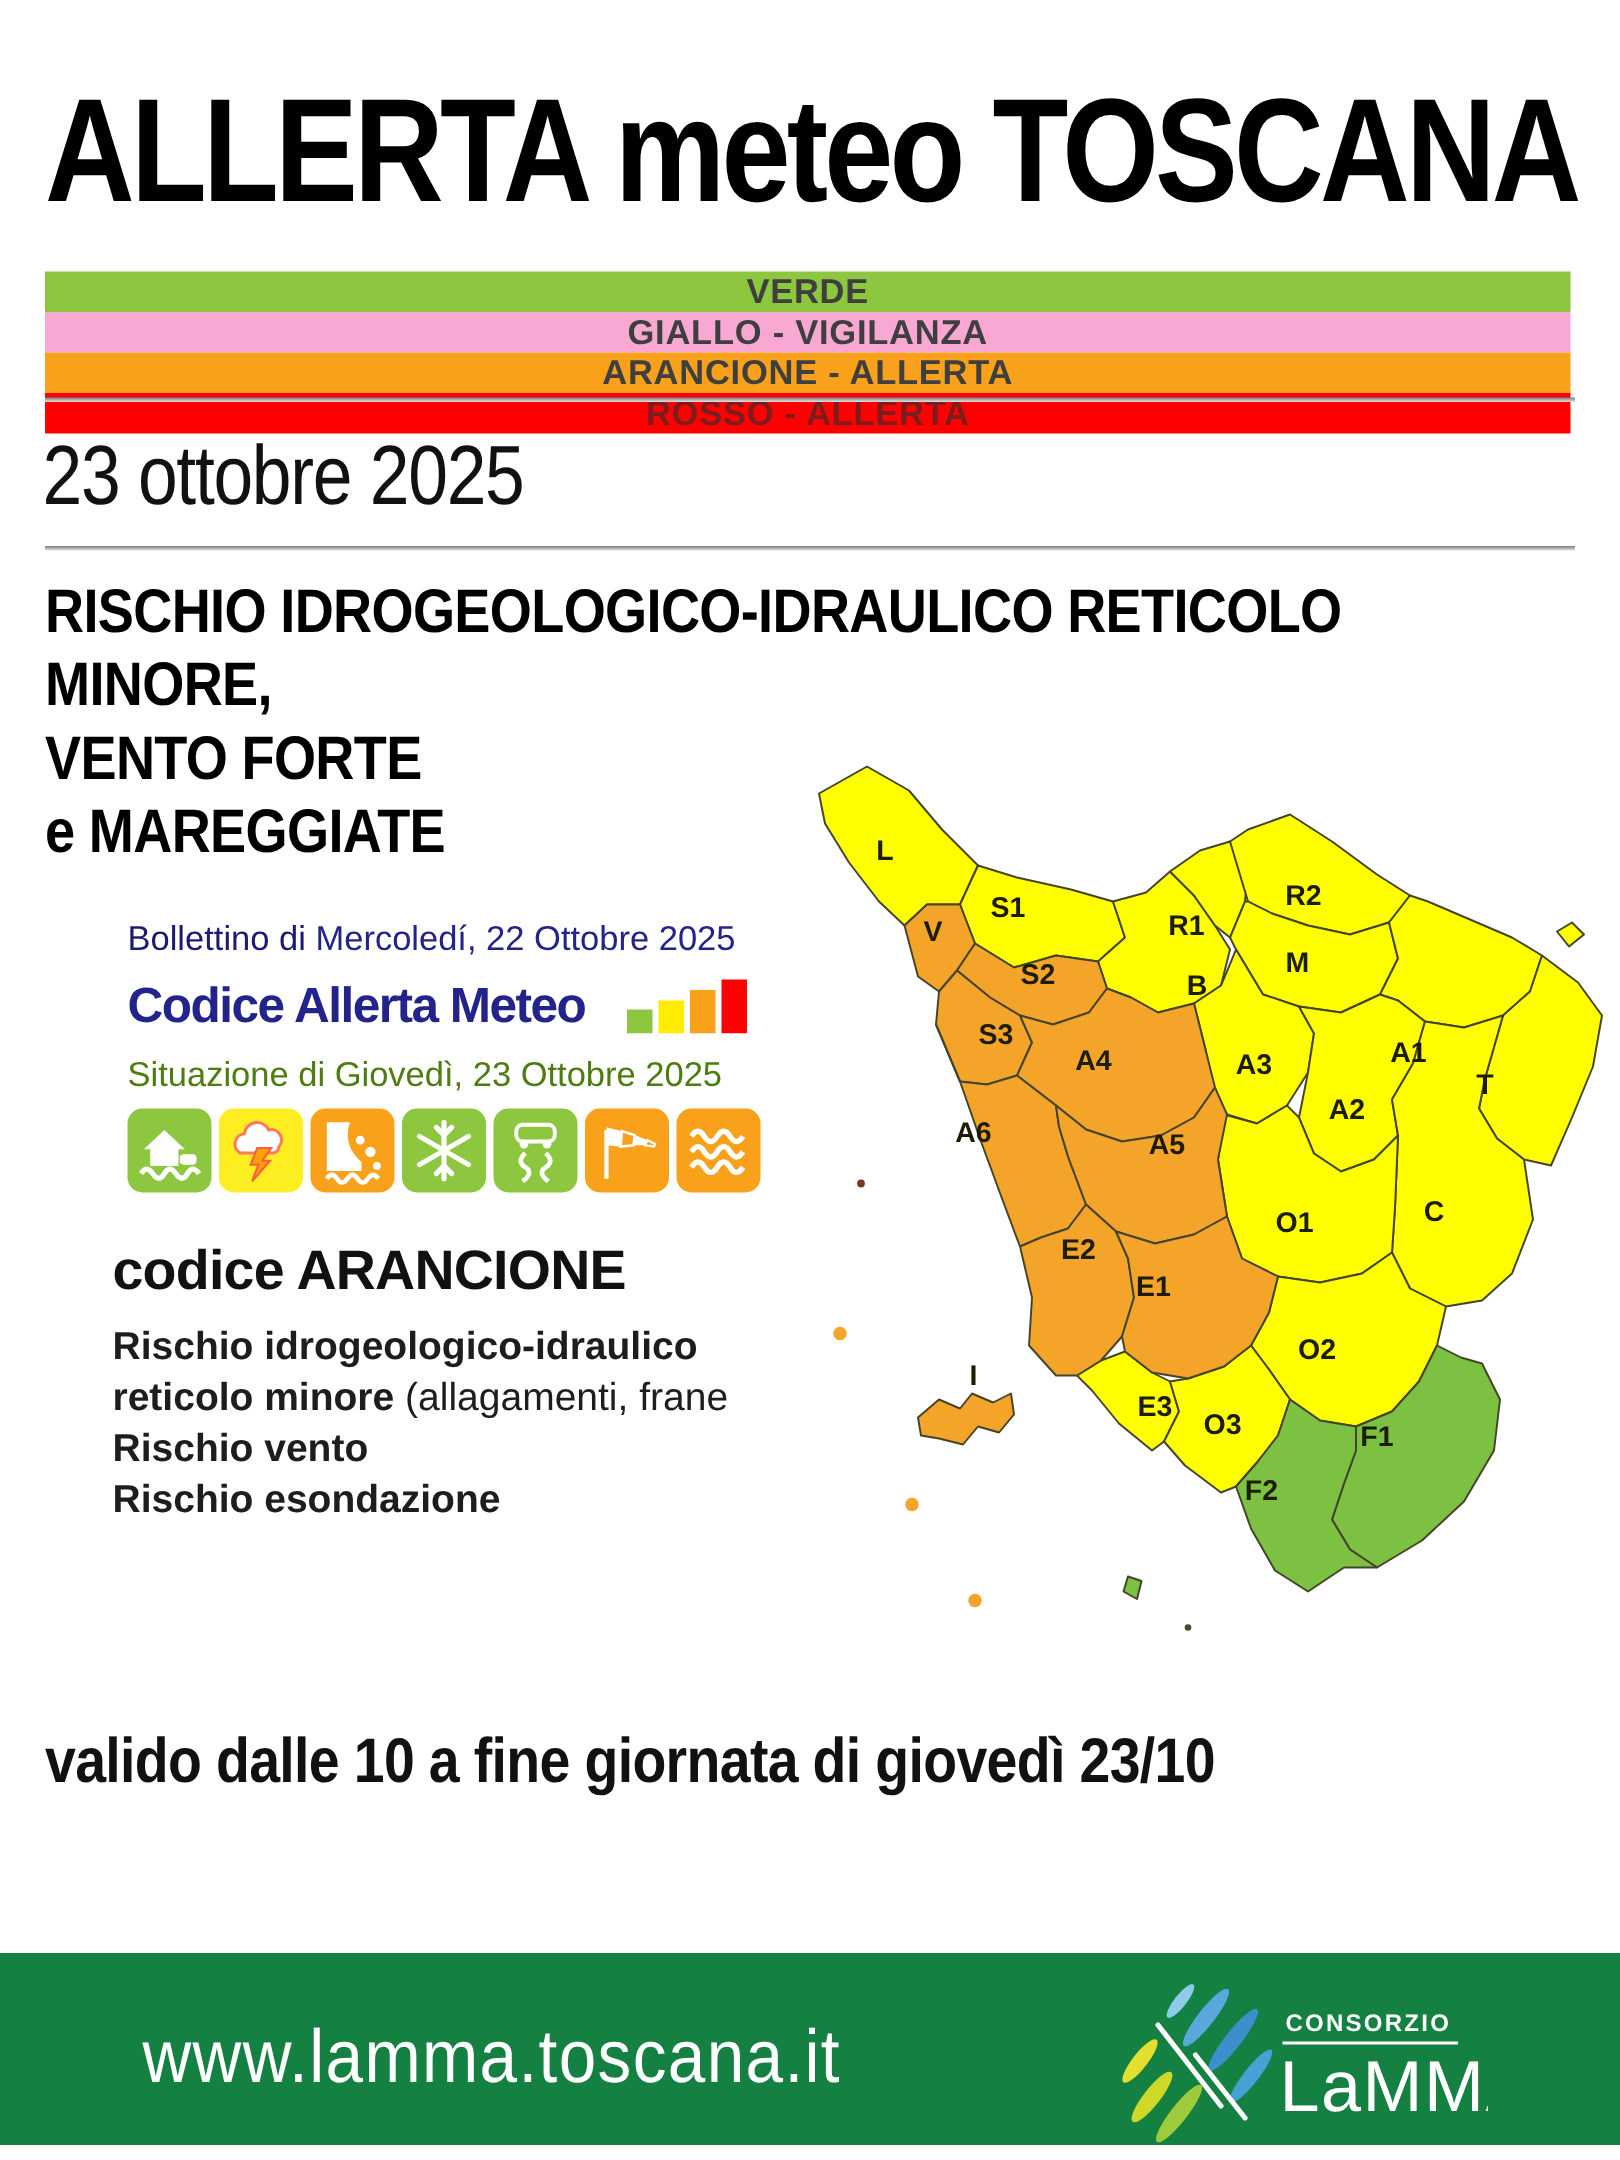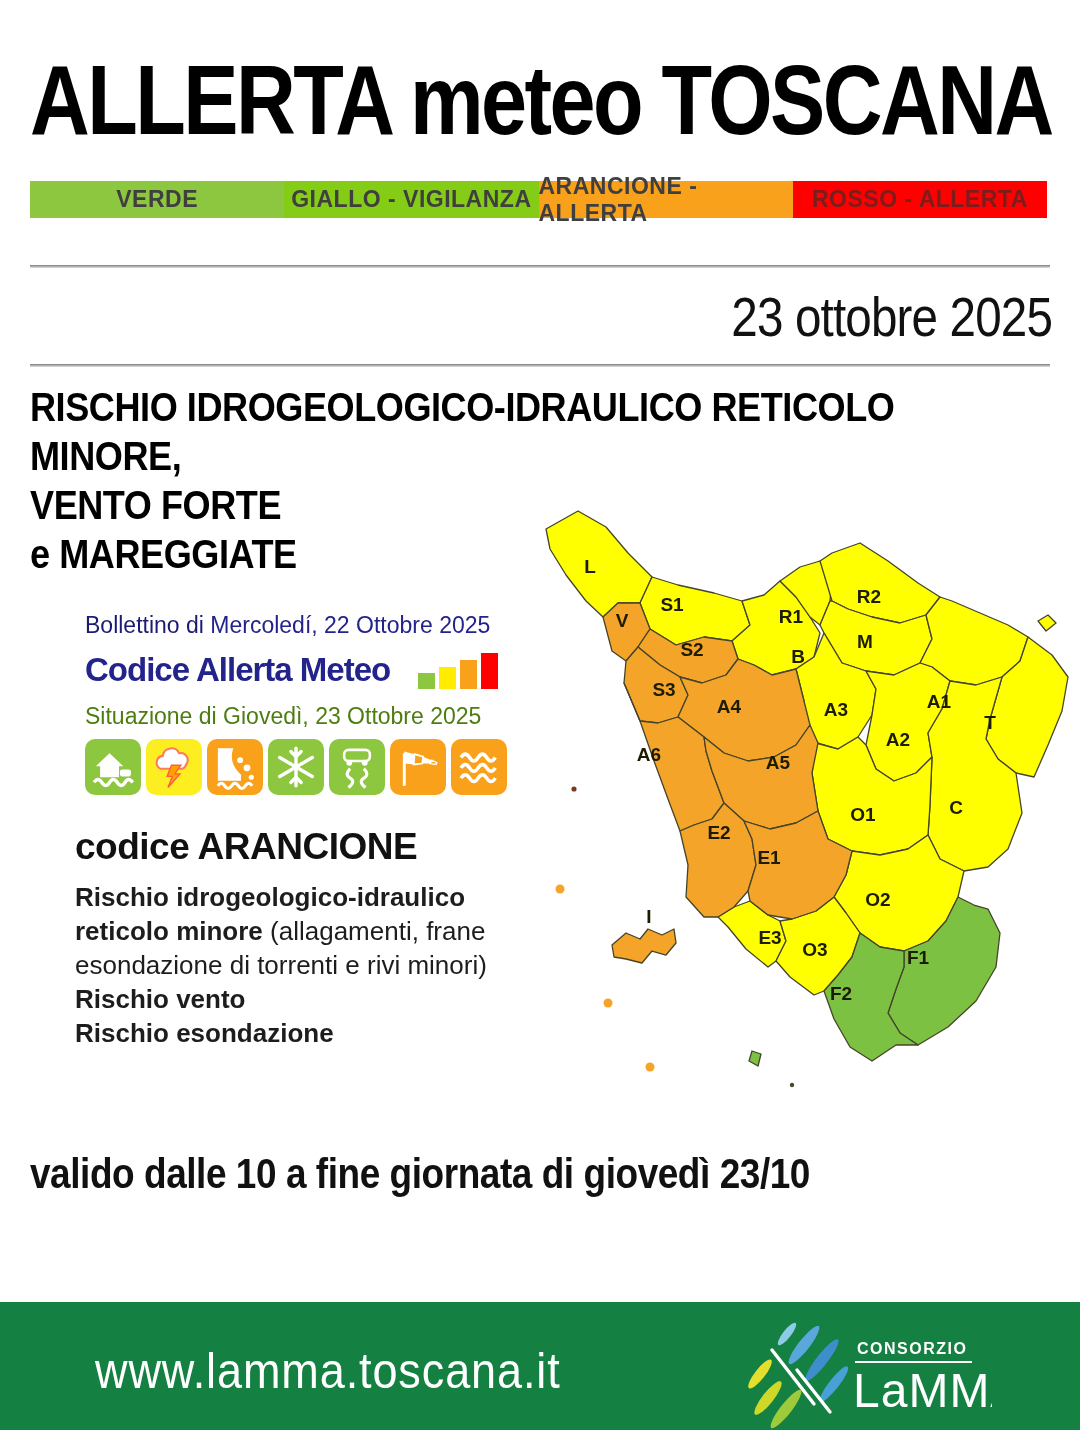--- a/index.html
+++ b/index.html
@@ -6,33 +6,33 @@
   body{width:1080px;height:1440px;position:relative;overflow:hidden;
        font-family:"Liberation Sans", sans-serif;color:#111;}
   .abs{position:absolute;}
 
   
   .title{top:44px;left:30px;width:1020px;font-size:98px;font-weight:700;
          letter-spacing:-3px;white-space:nowrap;transform:scaleX(.845);
          transform-origin:left center;color:#000;}
 
   
-  .legend{top:181px;left:30px;width:1017px;height:37px;display:flex;}
+  .legend{top:181px;left:30px;width:1017px;height:37px;display:flex;flex-direction:column;}
   .legend .seg{flex:1;display:flex;align-items:center;justify-content:center;
       font-size:23px;font-weight:700;color:#3f3f3f;letter-spacing:.5px;}
   .seg.verde{background:#8dc63f;}
-  .seg.giallo{background:#84cc16;}
+  .seg.giallo{background:#f9a8d4;}
   .seg.arancione{background:#f9a11b;}
   .seg.rosso{background:#fe0000;color:#7c1d1d;}
 
   .divider{left:30px;width:1020px;height:3px;
            background:linear-gradient(#7d7d7d,#e3e3e3);}
   .div1{top:265px;} .div2{top:364px;}
 
-  .date-wrap{top:284px;left:0;width:1080px;text-align:right;}
+  .date-wrap{top:284px;left:0;width:1080px;text-align:left;}
   .date-wrap span{display:inline-block;font-size:56px;font-weight:400;
       letter-spacing:-1px;transform:scaleX(.85);transform-origin:center;}
 
   .risk-title{top:383px;left:30px;width:1150px;font-size:41px;font-weight:700;
       line-height:49px;transform:scaleX(.88);transform-origin:left top;
       letter-spacing:-.5px;color:#000;}
 
   
   .bulletin{top:612px;left:85px;width:430px;}
   .bln-line1{font-size:23px;color:#23238c;}
@@ -178,21 +178,20 @@
       </svg>
     </div>
   </div>
 </div>
 
 <div class="abs codice">
   <h2>codice ARANCIONE</h2>
   <div class="risk-lines">
     <div><span class="b">Rischio idrogeologico-idraulico</span><span></span></div>
     <div><span class="b">reticolo minore</span><span> (allagamenti, frane</span></div>
-    <div><span class="b"></span><span>esondazione di torrenti e rivi minori)</span></div>
     <div><span class="b">Rischio vento</span><span></span></div>
     <div><span class="b">Rischio esondazione</span><span></span></div>
   </div>
 </div>
 
 <svg class="abs map" width="544" height="600" viewBox="0 0 544 600">
 
   <polygon class="giallo" points="18,24 50,6 78,22 100,48 124,72 112,98 90,98 75,112 58,96 38,70 22,44"></polygon>
   <polygon class="giallo" points="124,72 150,80 186,88 214,96 222,120 204,136 176,132 148,140 122,124 112,98"></polygon>
   <polygon class="giallo" points="214,96 236,90 252,76 268,92 282,112 292,128 286,152 268,164 244,170 226,160 210,154 204,136 222,120"></polygon>

